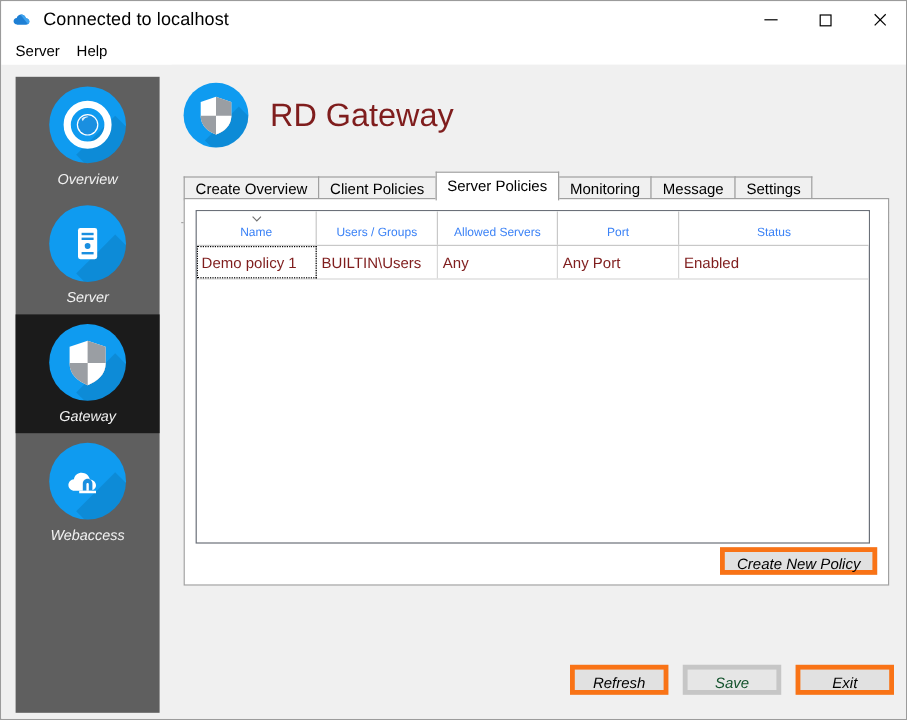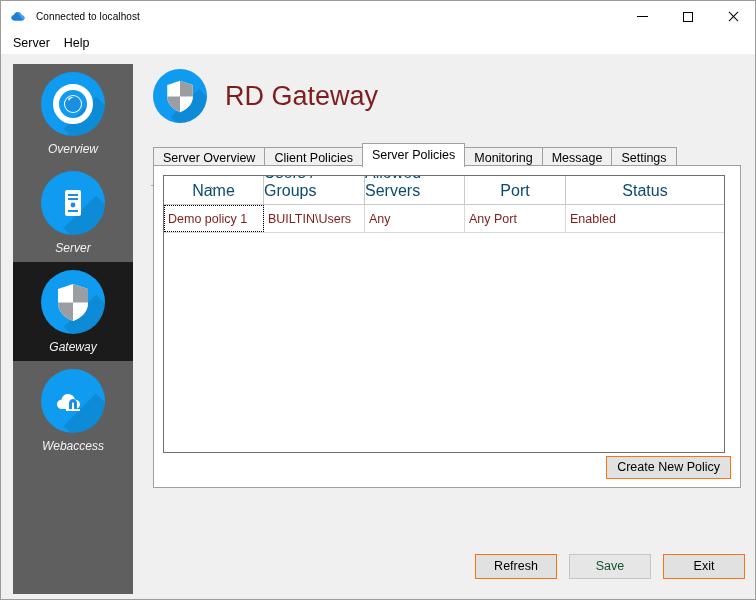--- a/index.html
+++ b/index.html
@@ -35,21 +35,21 @@
     align-items: center;
   }
   .title-icon {
     margin-left: 9px;
     width: 18px;
     height: 18px;
     position: relative;
   }
   .title-text {
     margin-left: 8px;
-    font-size: 10px;
+    font-size: 15px;
     color: #000000;
     letter-spacing: 0.1px;
   }
   .win-btns {
     position: absolute;
     right: 0; top: 0;
     height: 31px;
     display: flex;
   }
   .win-btn {
@@ -245,22 +245,22 @@
     box-sizing: border-box;
     overflow: hidden;
   }
   .grid-header {
     display: flex;
     height: 28px;
     border-bottom: 1px solid #c8c8c8;
     background: #ffffff;
   }
   .gh-cell {
-    font-size: 16px;
-    color: #0c4a6e;
+    font-size: 10px;
+    color: #3b82f6;
     display: flex;
     align-items: flex-end;
     justify-content: center;
     padding-bottom: 4px;
     box-sizing: border-box;
     border-right: 1px solid #c8c8c8;
     position: relative;
     cursor: default;
   }
   .gh-cell:last-child { border-right: none; }
@@ -296,26 +296,27 @@
     right: 9px;
     bottom: 8px;
   }
 
   
   .btn {
     font-family: "Liberation Sans", sans-serif;
     font-size: 12.5px;
     color: #000;
     background: #e1e1e1;
-    border: 1px solid #f97316;
+    border: 4px solid #f97316;
     padding: 0 10px;
     height: 23px;
     line-height: 21px;
     box-sizing: border-box;
     cursor: default;
+    font-style: italic;
   }
   .btn.disabled {
     color: #14532d;
     background: #e6e6e6;
     border-color: #c6c6c6;
   }
 
   .footer-btns {
     position: absolute;
     right: 10px;
@@ -432,21 +433,21 @@
             <path d="M20 21.5 H35 V22 C35 31 28 37 20 40 Z" fill="#ffffff"></path>
             <path d="M5 21.5 H20 V40 C12 37 5 31 5 22 Z" fill="#9a9ea3"></path>
           </svg>
         </div>
         <div class="page-title">RD Gateway</div>
       </div>
 
       <div class="hr"></div>
 
       <div class="tabstrip">
-        <div class="tab">Server Overview</div>
+        <div class="tab">Create Overview</div>
         <div class="tab">Client Policies</div>
         <div class="tab active">Server Policies</div>
         <div class="tab">Monitoring</div>
         <div class="tab">Message</div>
         <div class="tab">Settings</div>
       </div>
 
       <div class="tabpanel">
 
         <div class="grid">

